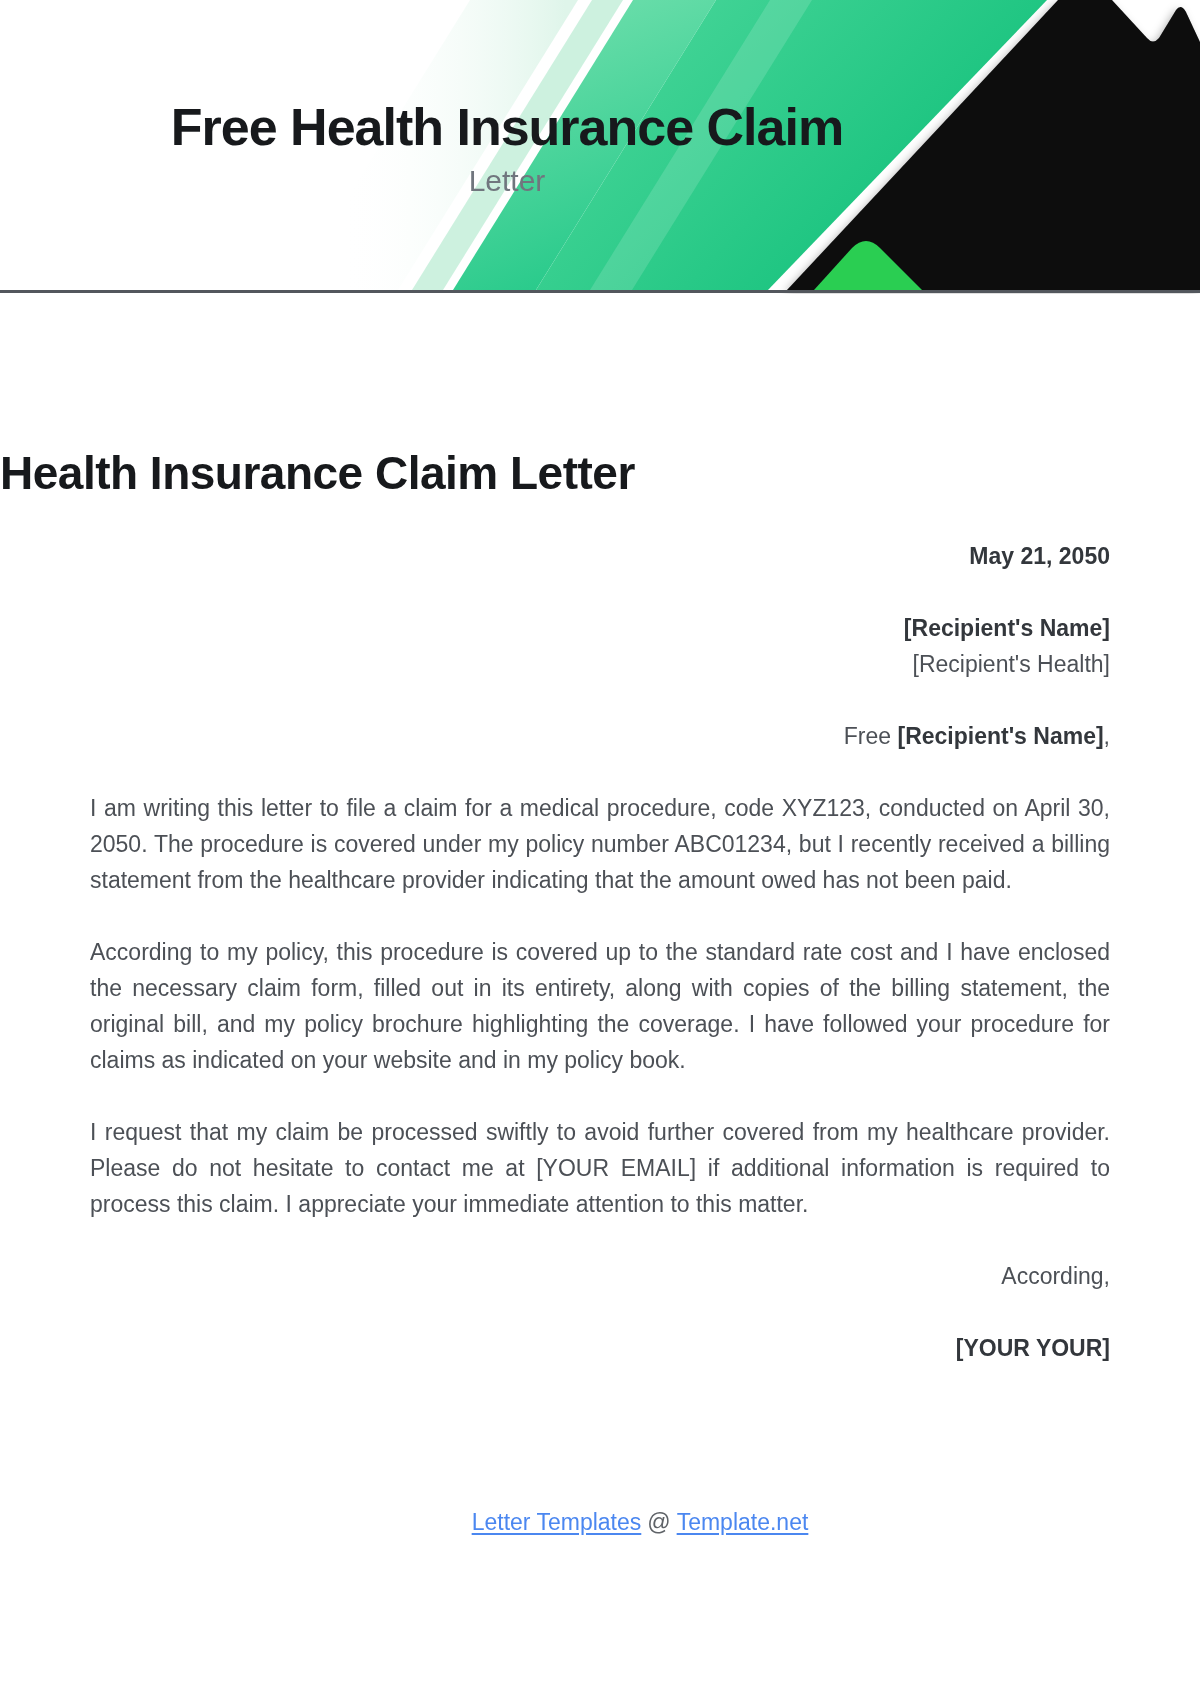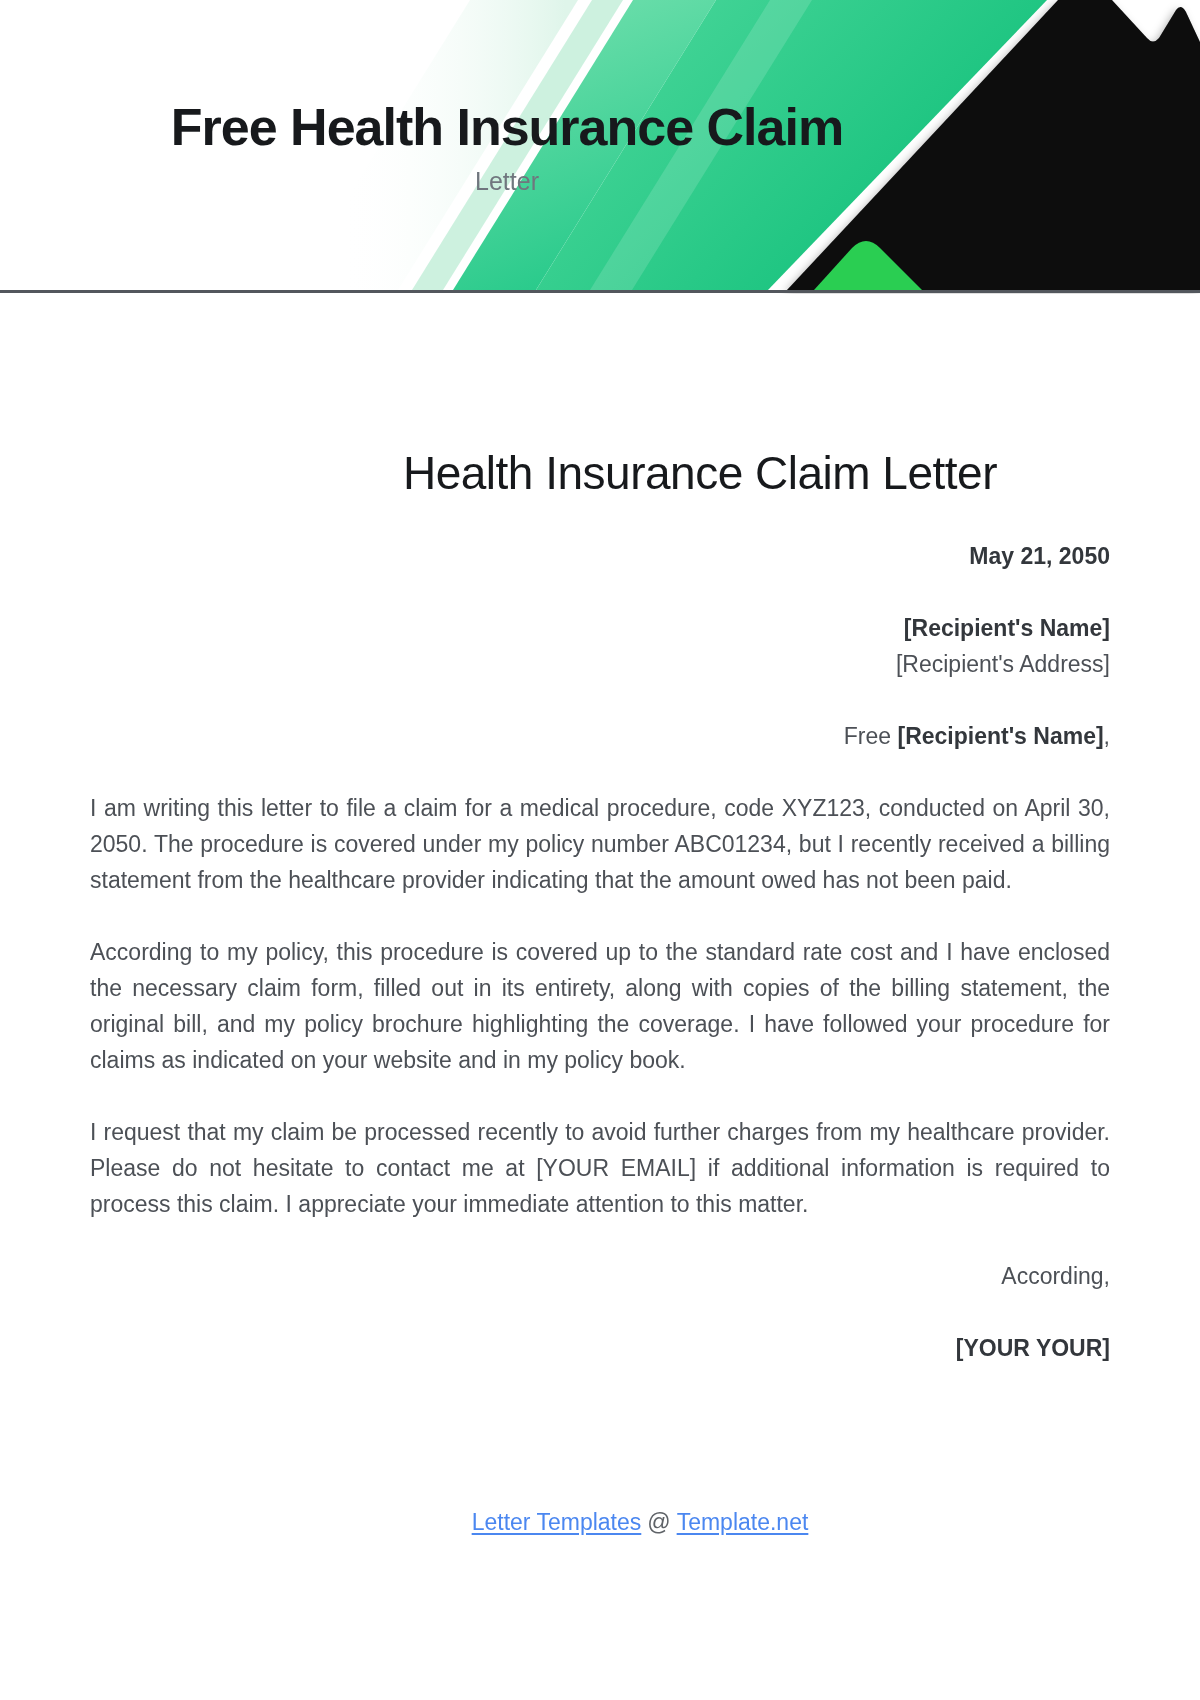--- a/index.html
+++ b/index.html
@@ -15,28 +15,28 @@
   .banner svg{position:absolute;top:0;left:0;display:block;}
   .banner-title{
     position:absolute;top:99px;left:0;width:1014px;
     text-align:center;
     font-size:52px;line-height:57px;font-weight:700;letter-spacing:-1px;
     color:var(--text-title,#17191c);
   }
   .banner-subtitle{
     position:absolute;top:167px;left:0;width:1014px;
     text-align:center;
-    font-size:25px;line-height:28px;font-weight:400;
+    font-size:30px;line-height:28px;font-weight:400;
     color:var(--text-muted,#70767e);
   }
   
   .letter-title{
     position:absolute;top:417px;left:0;width:997px;
-    text-align:right;
-    font-size:46px;line-height:50px;font-weight:400;letter-spacing:-0.5px;
+    text-align:left;
+    font-size:46px;line-height:50px;font-weight:700;letter-spacing:-0.5px;
     color:var(--text-title,#141618);
   }
   .letter-body{
     position:absolute;top:538px;left:90px;width:1020px;
     font-size:23px;line-height:36px;
     color:var(--text-body,#4c5056);
   }
   .letter-body p{margin:0 0 36px 0;text-align:right;}
   .letter-body p.justified{text-align:justify;}
   .bold-dark{font-weight:700;color:var(--text-dark,#33373c);}
@@ -102,32 +102,32 @@
   </header>
 
   <main>
     <h1 class="letter-title">Health Insurance Claim Letter</h1>
 
     <div class="letter-body">
       <p class="bold-dark">May 21, 2050</p>
 
       <p>
         <span class="bold-dark">[Recipient's Name]</span><br>
-        <span>[Recipient's Address]</span>
+        <span>[Recipient's Health]</span>
       </p>
 
       <p>
         <span>Free </span><span class="bold-dark">[Recipient's Name]</span><span>,</span>
       </p>
 
       <p class="justified">I am writing this letter to file a claim for a medical procedure, code XYZ123, conducted on April 30, 2050. The procedure is covered under my policy number ABC01234, but I recently received a billing statement from the healthcare provider indicating that the amount owed has not been paid.</p>
 
       <p class="justified">According to my policy, this procedure is covered up to the standard rate cost and I have enclosed the necessary claim form, filled out in its entirety, along with copies of the billing statement, the original bill, and my policy brochure highlighting the coverage. I have followed your procedure for claims as indicated on your website and in my policy book.</p>
 
-      <p class="justified">I request that my claim be processed recently to avoid further charges from my healthcare provider. Please do not hesitate to contact me at [YOUR EMAIL] if additional information is required to process this claim. I appreciate your immediate attention to this matter.</p>
+      <p class="justified">I request that my claim be processed swiftly to avoid further covered from my healthcare provider. Please do not hesitate to contact me at [YOUR EMAIL] if additional information is required to process this claim. I appreciate your immediate attention to this matter.</p>
 
       <p>According,</p>
 
       <p class="bold-dark">[YOUR YOUR]</p>
     </div>
   </main>
 
   <footer class="footer">
     <a>Letter Templates</a><span class="at-sep">@</span><a>Template.net</a>
   </footer>

